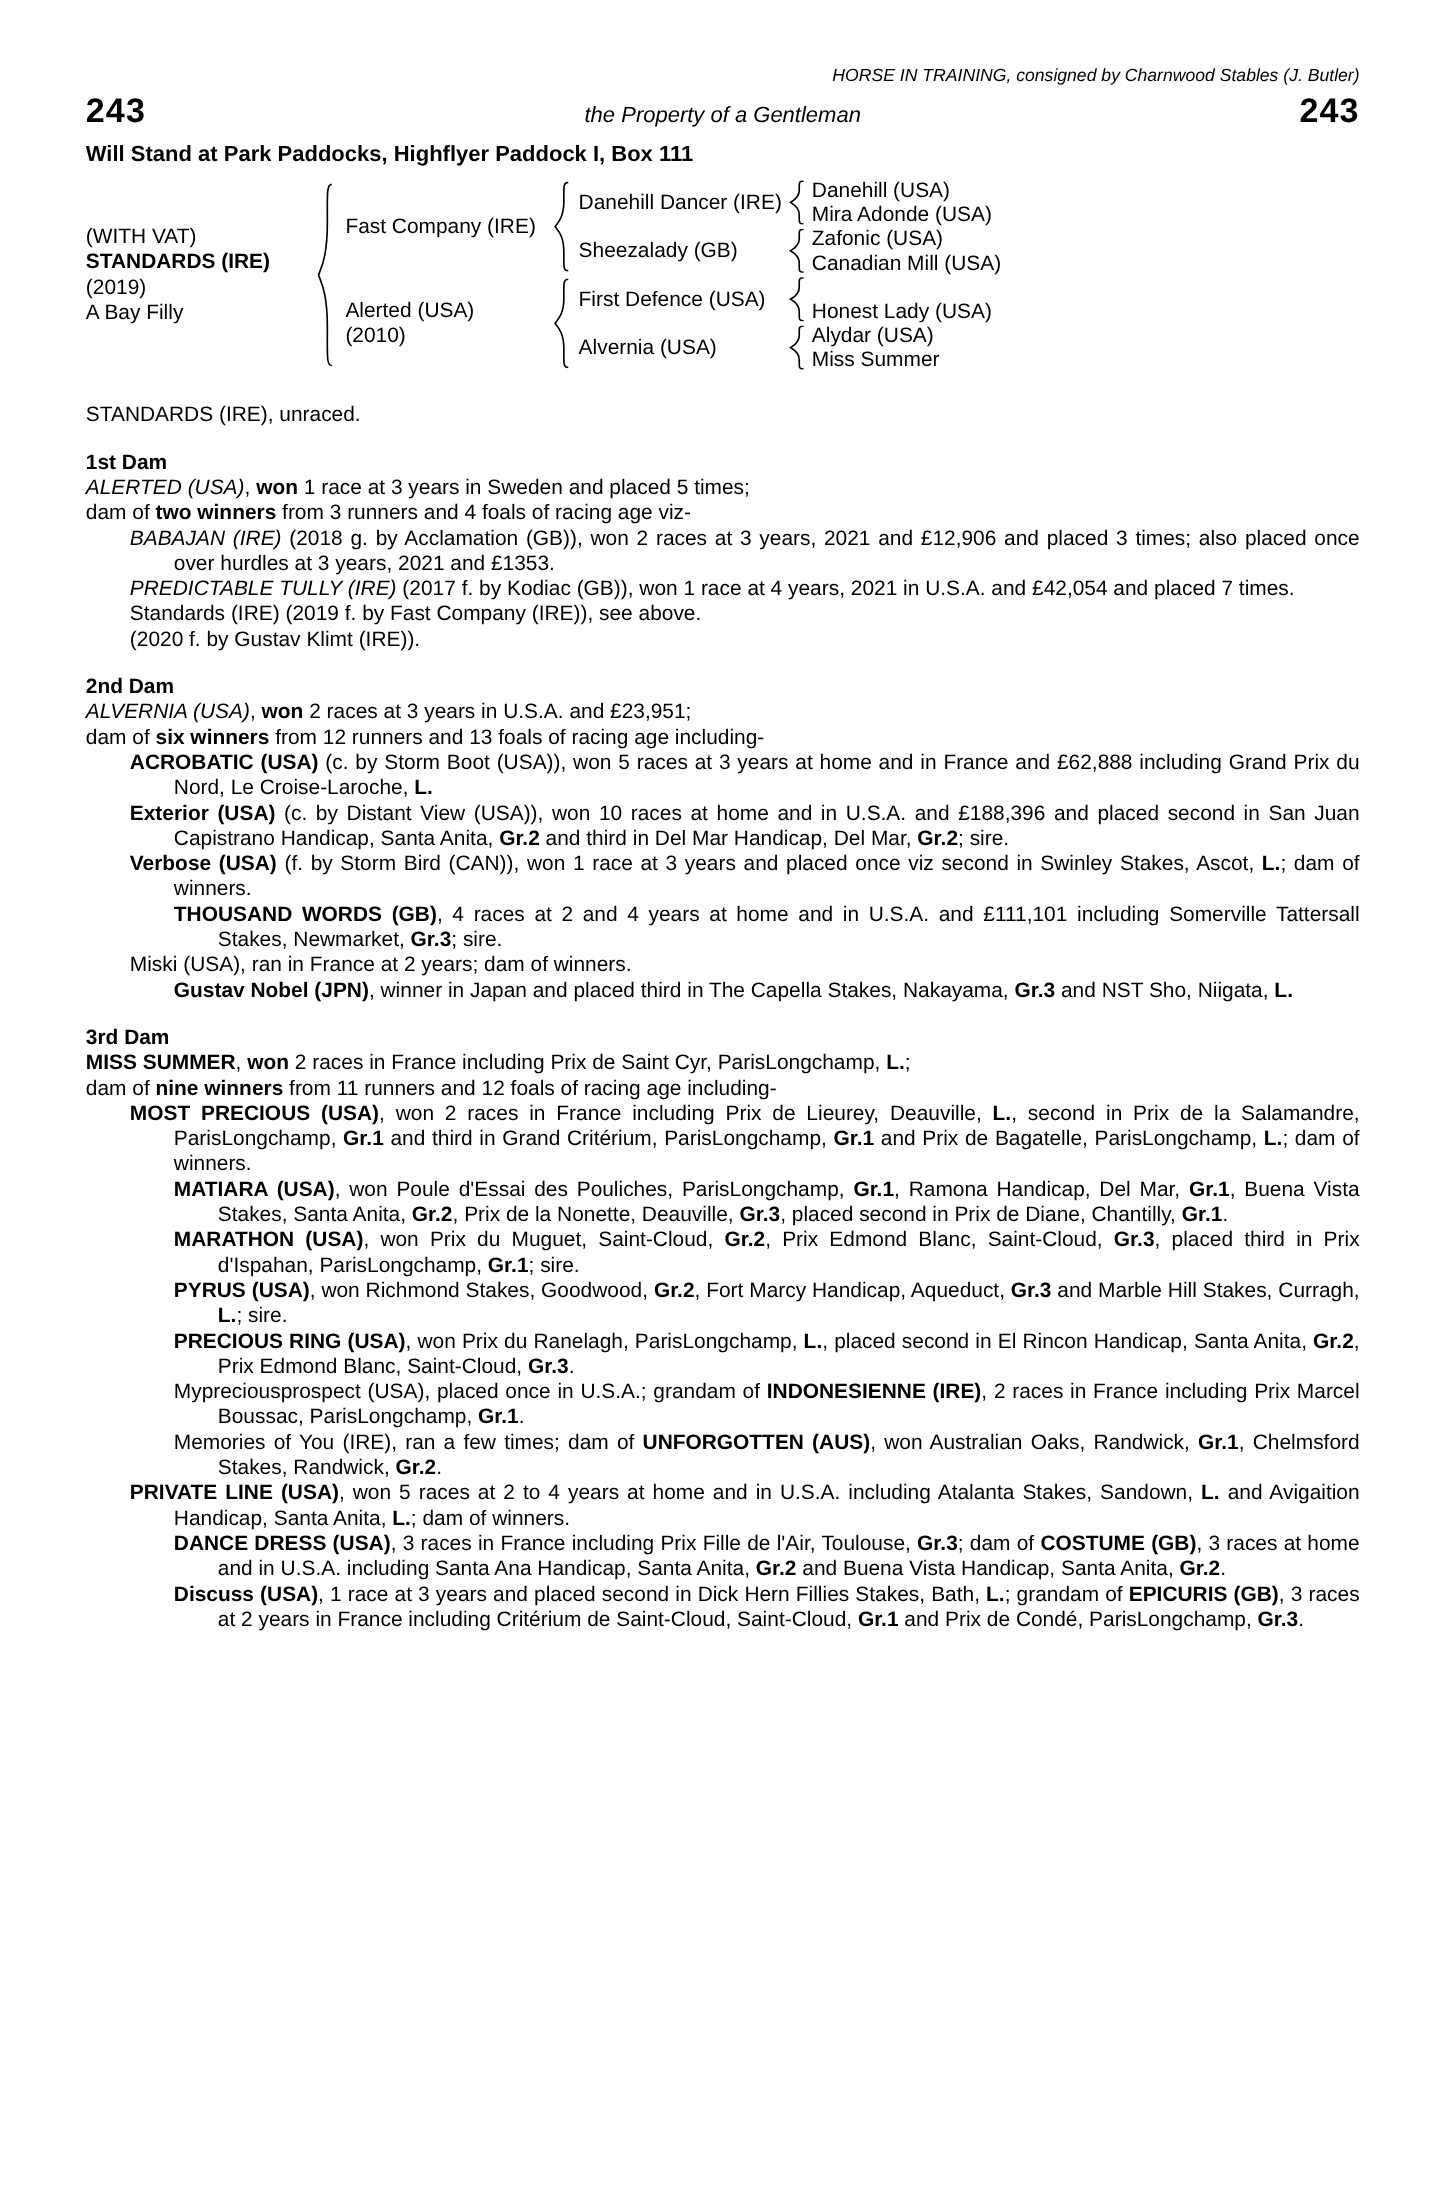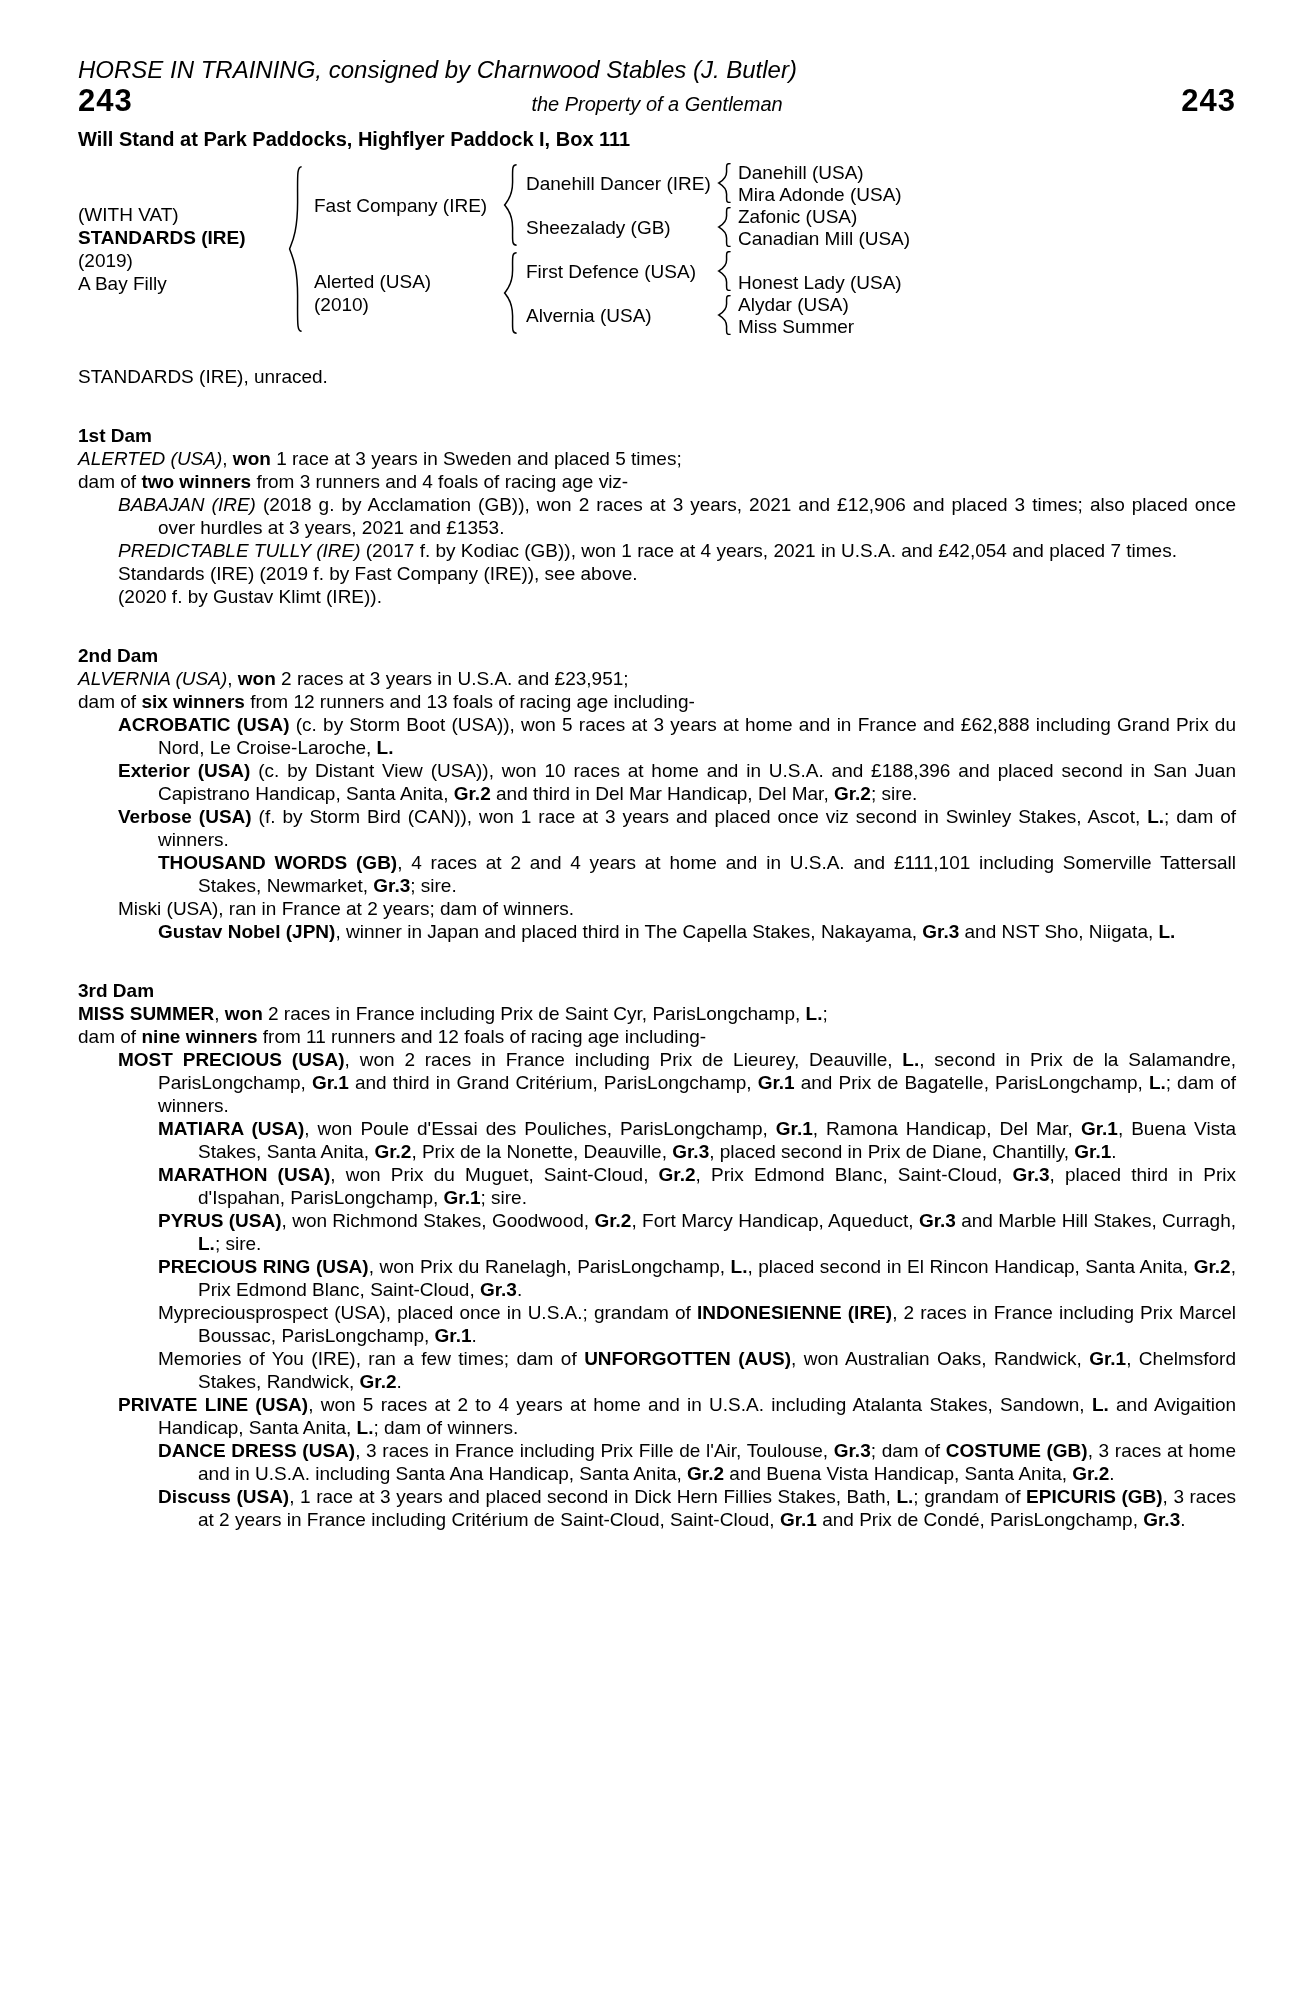--- a/index.html
+++ b/index.html
@@ -5,21 +5,21 @@
   * { margin:0; padding:0; box-sizing:border-box; }
   html,body { background:#ffffff; }
   body {
     width:1314px; height:2000px; overflow:hidden;
     color:#000;
     font-family:"Liberation Sans","DejaVu Sans",sans-serif;
     font-size:19px; line-height:23px;
   }
   .page { padding:58px 78px 0 78px; }
 
-  .consignor { text-align:left; font-style:italic; font-size:24px; }
+  .consignor { text-align:right; font-style:italic; font-size:16px; }
   .lot-row { display:flex; align-items:baseline; margin-top:8px; }
   .lot-number { font-size:31px; font-weight:bold; width:150px; letter-spacing:1px; }
   .lot-number.right { text-align:right; }
   .property { flex:1; text-align:center; font-style:italic; font-size:20px; }
   .stand-line { font-weight:bold; font-size:20px; margin-top:12px; }
 
   .pedigree {
     display:grid;
     grid-template-columns:200px 36px 182px 30px 186px 26px auto;
     grid-auto-rows:22px;
@@ -30,21 +30,21 @@
   .brace-cell svg { display:block; }
 
   .b { font-weight:bold; }
   .i { font-style:italic; }
 
   .para { text-align:justify; }
   .para.ind1 { padding-left:80px; text-indent:-40px; }
   .para.ind2 { padding-left:120px; text-indent:-40px; }
 
   .unraced-wrap { margin-top:28px; }
-  .dam-heading { font-weight:bold; margin-top:36px; }
+  .dam-heading { font-weight:bold; margin-top:20px; }
 </style>
 </head>
 <body>
 
 <div class="page">
 
   <div class="consignor">HORSE IN TRAINING, consigned by Charnwood Stables (J. Butler)</div>
 
   <div class="lot-row">
     <div class="lot-number">243</div>

